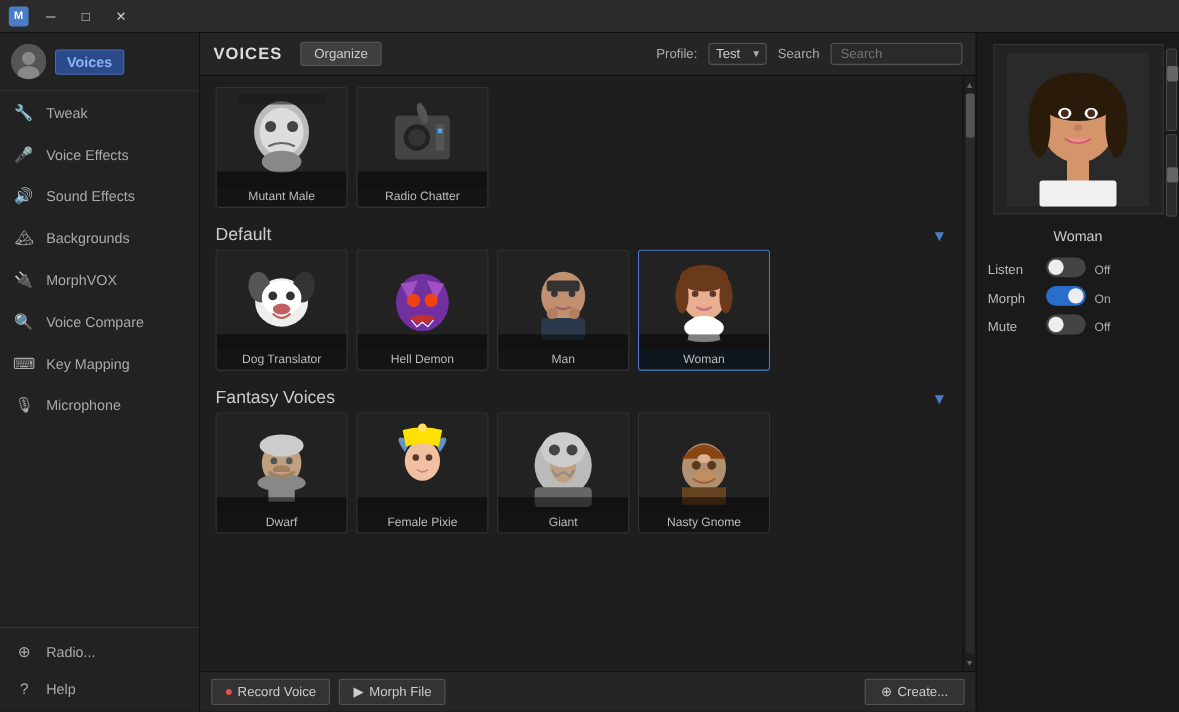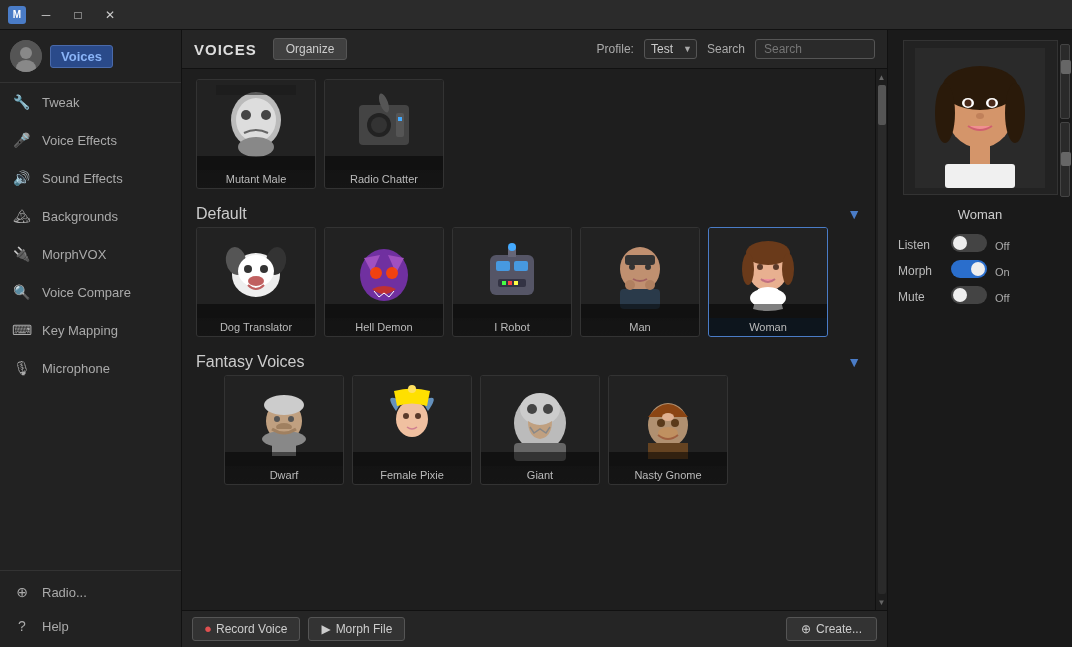--- a/index.html
+++ b/index.html
@@ -351,21 +351,21 @@
 
     
     .face-mutant { background: linear-gradient(#1a1a1a, #2a2a2a); }
     .face-radio { background: linear-gradient(#1a1a1a, #2a2a2a); }
     .face-child { background: linear-gradient(#1a1a1a, #2a2a2a); }
     .face-dog { background: linear-gradient(#1a1a1a, #2a2a2a); }
     .face-demon { background: linear-gradient(#1a1a1a, #2a2a2a); }
     .face-robot { background: linear-gradient(#1a1a1a, #2a2a2a); }
     .face-man { background: linear-gradient(#1a1a1a, #2a2a2a); }
     .face-woman { background: linear-gradient(#1a1a2a, #2a2a3a); }
-    .face-dwarf { background: linear-gradient(#1a1a1a, #2a2a2a); margin-left: 28px; }
+    .face-dwarf { background: linear-gradient(#1a1a1a, #2a2a2a); }
     .face-pixie { background: linear-gradient(#1a1a1a, #2a2a2a); }
     .face-giant { background: linear-gradient(#1a1a1a, #2a2a2a); }
     .face-gnome { background: linear-gradient(#1a1a1a, #2a2a2a); }
 
     .select-wrapper {
       position: relative;
       display: inline-block;
     }
     .select-wrapper::after {
       content: '▼';
@@ -584,37 +584,20 @@
                 <ellipse cx="40" cy="42" rx="24" ry="26" fill="#7030a0"></ellipse>
                 <path d="M20 25 L28 40 L36 22 Z" fill="#a050c0"></path>
                 <path d="M60 25 L52 40 L44 22 Z" fill="#a050c0"></path>
                 <circle cx="32" cy="40" r="6" fill="#ff4400" opacity="0.9"></circle>
                 <circle cx="48" cy="40" r="6" fill="#ff4400" opacity="0.9"></circle>
                 <path d="M28 56 Q40 50 52 56 Q40 66 28 56 Z" fill="#c03030"></path>
                 <path d="M30 58 L35 64 L40 60 L45 64 L50 58" stroke="#fff" stroke-width="1" fill="none"></path>
               </svg>
             </div>
             <div class="voice-card-label">Hell Demon</div>
-          </div>
-          <div class="voice-card face-robot">
-            <span class="signal-icon">▐▐▐</span>
-            <div class="voice-card-img">
-              <svg width="80" height="80" viewBox="0 0 80 80">
-                <rect x="18" y="22" width="44" height="40" rx="6" fill="#556"></rect>
-                <rect x="24" y="28" width="14" height="10" rx="2" fill="#4af" opacity="0.8"></rect>
-                <rect x="42" y="28" width="14" height="10" rx="2" fill="#4af" opacity="0.8"></rect>
-                <rect x="26" y="46" width="28" height="8" rx="2" fill="#334"></rect>
-                <rect x="30" y="48" width="4" height="4" fill="#4f4"></rect>
-                <rect x="36" y="48" width="4" height="4" fill="#f44"></rect>
-                <rect x="42" y="48" width="4" height="4" fill="#ff4"></rect>
-                <rect x="36" y="14" width="8" height="10" fill="#667"></rect>
-                <circle cx="40" cy="14" r="4" fill="#4af"></circle>
-              </svg>
-            </div>
-            <div class="voice-card-label">I Robot</div>
           </div>
           <div class="voice-card face-man">
             <span class="signal-icon">▐▐▐</span>
             <div class="voice-card-img">
               <svg width="80" height="80" viewBox="0 0 80 80">
                 <ellipse cx="40" cy="36" rx="20" ry="22" fill="#c09070"></ellipse>
                 <rect x="25" y="22" width="30" height="10" rx="3" fill="#333"></rect>
                 <circle cx="32" cy="34" r="3" fill="#333"></circle>
                 <circle cx="48" cy="34" r="3" fill="#333"></circle>
                 <path d="M33 46 Q40 50 47 46" stroke="#a06060" stroke-width="2" fill="none"></path>

